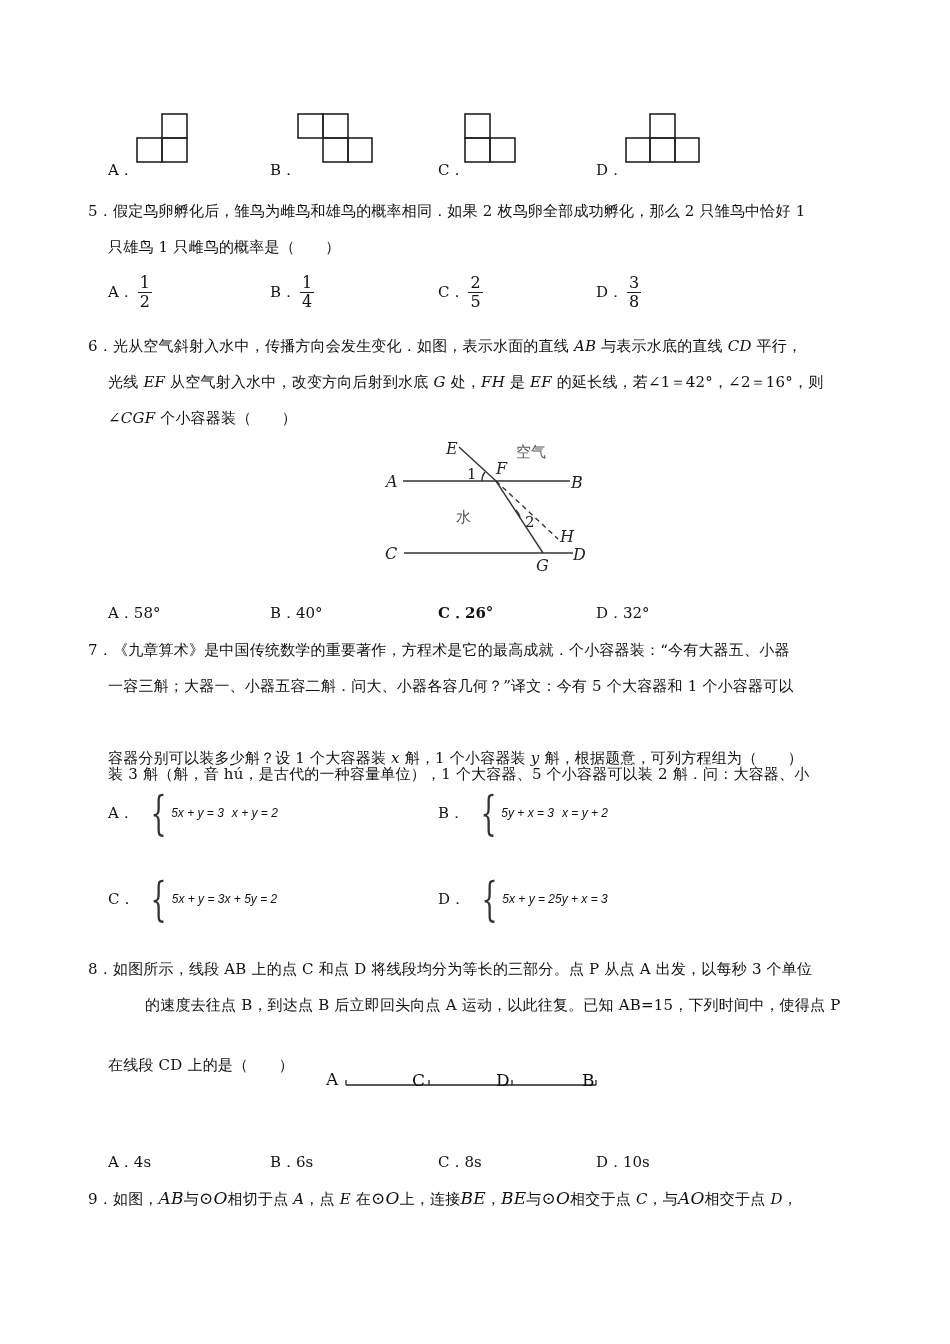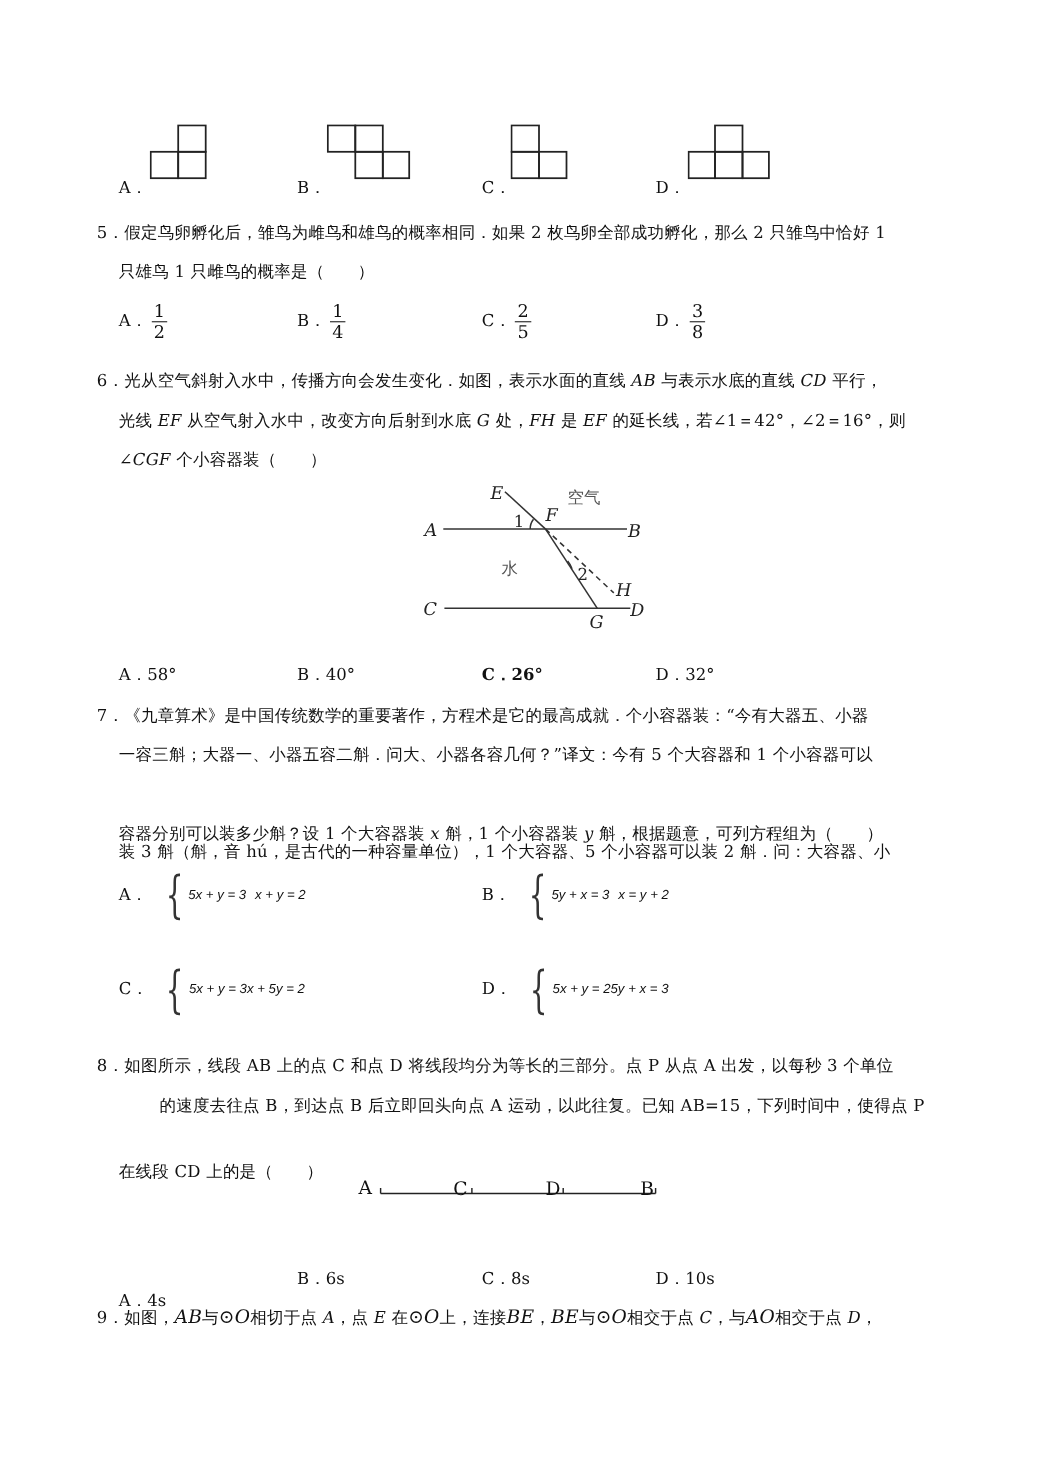--- a/index.html
+++ b/index.html
@@ -191,21 +191,21 @@
       <line x1="276" y1="16" x2="276" y2="21"></line>
     </g>
     <g fill="#111" class="seg-label">
       <text x="6" y="21" font-size="17">A</text>
       <text x="92" y="22" font-size="17">C</text>
       <text x="176" y="22" font-size="17">D</text>
       <text x="262" y="22" font-size="17">B</text>
     </g>
   </svg>
 
-  <span class="opt" style="left:108px; top:1152px;margin-top:20px;"><span>A．</span><span>4s</span></span>
+  <span class="opt" style="left:108px; top:1152px;"><span>A．</span><span>4s</span></span>
   <span class="opt" style="left:270px; top:1152px;"><span>B．</span><span>6s</span></span>
   <span class="opt" style="left:438px; top:1152px;"><span>C．</span><span>8s</span></span>
   <span class="opt" style="left:596px; top:1152px;"><span>D．</span><span>10s</span></span>
 </div>
 
 <div>
   <div class="line" style="left:88px; top:1188px;">
     <span>9．</span><span>如图，</span><span class="it" style="font-size:17px">AB</span><span>与</span><span class="it" style="font-size:17px">⊙O</span><span>相切于点 </span><span class="it">A</span><span>，点 </span><span class="it">E</span><span> 在</span><span class="it" style="font-size:17px">⊙O</span><span>上，连接</span><span class="it" style="font-size:17px">BE</span><span>，</span><span class="it" style="font-size:17px">BE</span><span>与</span><span class="it" style="font-size:17px">⊙O</span><span>相交于点 </span><span class="it">C</span><span>，与</span><span class="it" style="font-size:17px">AO</span><span>相交于点 </span><span class="it">D</span><span>，</span>
   </div>
 </div>

